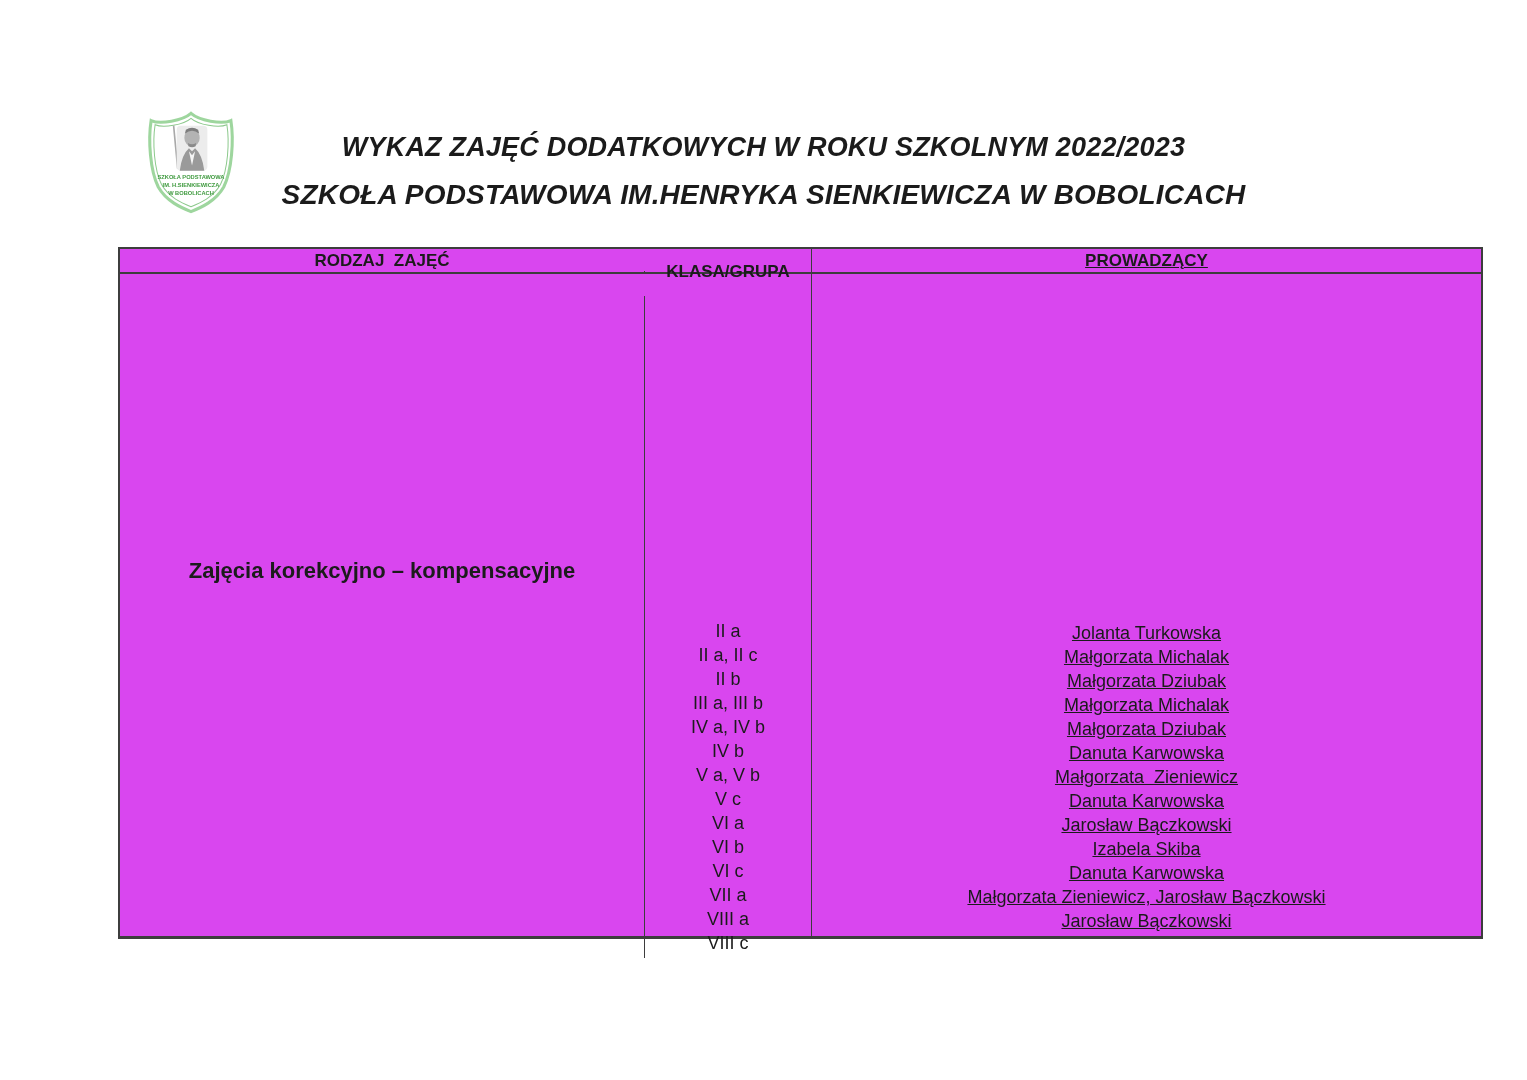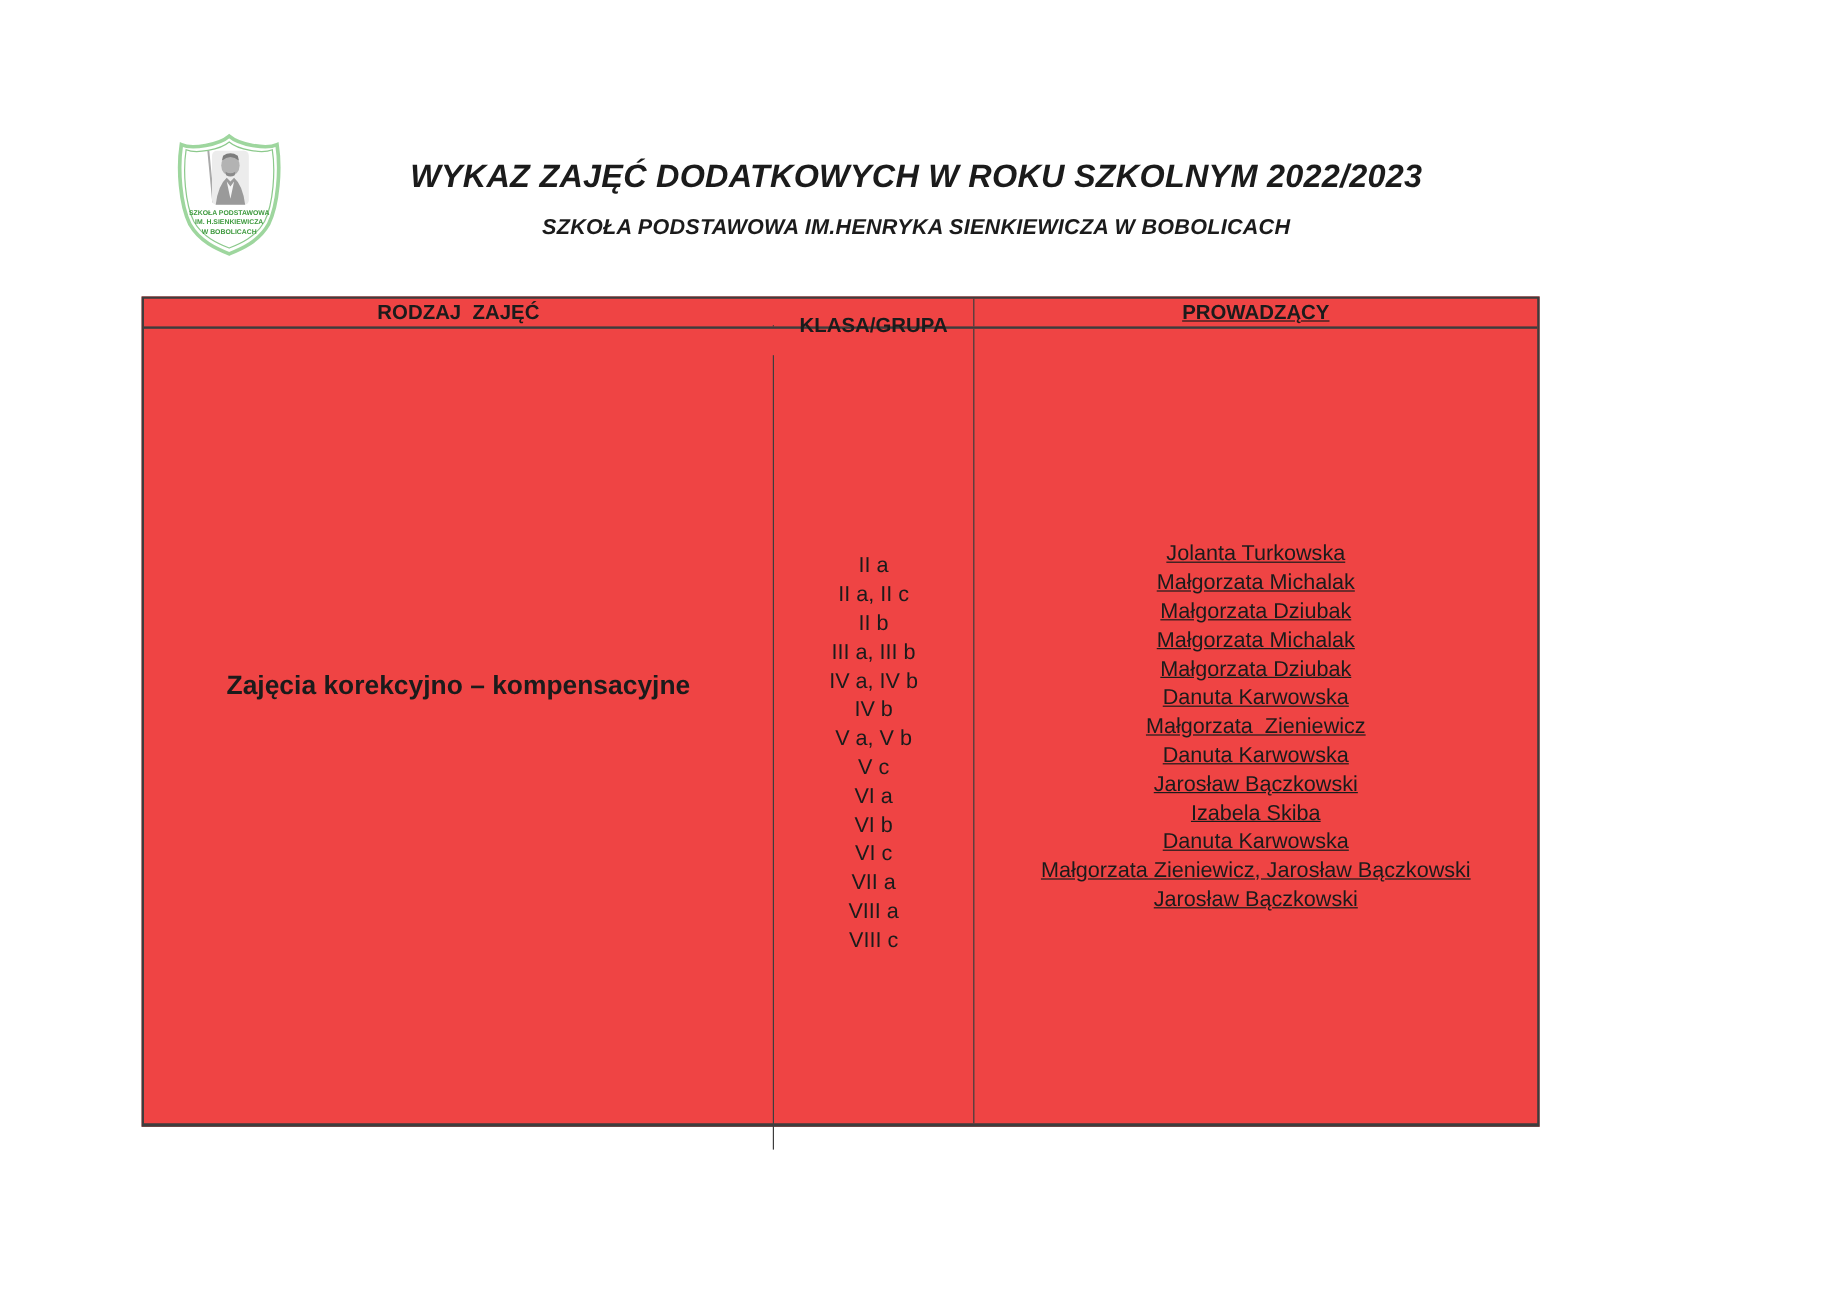--- a/index.html
+++ b/index.html
@@ -5,45 +5,45 @@
   html,body{margin:0;padding:0;}
   body{
     width:1527px;height:1080px;position:relative;background:#ffffff;
     font-family:"Liberation Sans", sans-serif;color:#1b1b1b;overflow:hidden;
   }
   
   .logo{position:absolute;left:146px;top:111px;width:90px;height:103px;}
   
   .titles{position:absolute;left:0;top:132px;width:100%;text-align:center;font-style:italic;}
   .title-line1{font-size:27px;font-weight:bold;letter-spacing:.2px;white-space:pre-wrap;}
-  .title-line2{font-size:18px;font-weight:bold;margin-top:16px;letter-spacing:.2px;white-space:pre-wrap;}
+  .title-line2{font-size:28px;font-weight:bold;margin-top:16px;letter-spacing:.2px;white-space:pre-wrap;}
   
   .sched-table{
-    position:absolute;left:118px;top:247px;width:1165px;
+    position:absolute;left:118px;top:247px;width:1365px;
     border:2px solid #3d3d3d;border-bottom-width:3px;box-sizing:border-box;
-    background:#ef4444;
+    background:#d946ef;
   }
   .thead{display:flex;height:25px;border-bottom:2px solid #3d3d3d;box-sizing:border-box;}
   .th{
     display:flex;align-items:center;justify-content:center;
     font-weight:bold;font-size:17px;white-space:pre-wrap;box-sizing:border-box;
   }
   .tbody{display:flex;height:662px;box-sizing:border-box;}
   .td{box-sizing:border-box;}
   .c1{width:524px;}
   .c2{width:167px;margin-top:22px;}
   .c3{flex:1;text-decoration:underline;}
   .c2,.c3{border-left:1.5px solid #3d3d3d;}
   .activity-cell{display:flex;align-items:center;justify-content:center;}
   .activity-label{
     font-weight:bold;font-size:22px;transform:translateY(-34px);
     white-space:pre-wrap;text-align:center;
   }
   .line-col{
-    display:flex;flex-direction:column;justify-content:center;
+    display:flex;flex-direction:column;justify-content:flex-end;
     padding:2px 4px 3px 4px;height:100%;box-sizing:border-box;
   }
   .cell-line{
     height:24px;line-height:24px;font-size:18px;text-align:center;
     white-space:pre-wrap;overflow:visible;
   }
 </style>
 </head>
 <body>
 

